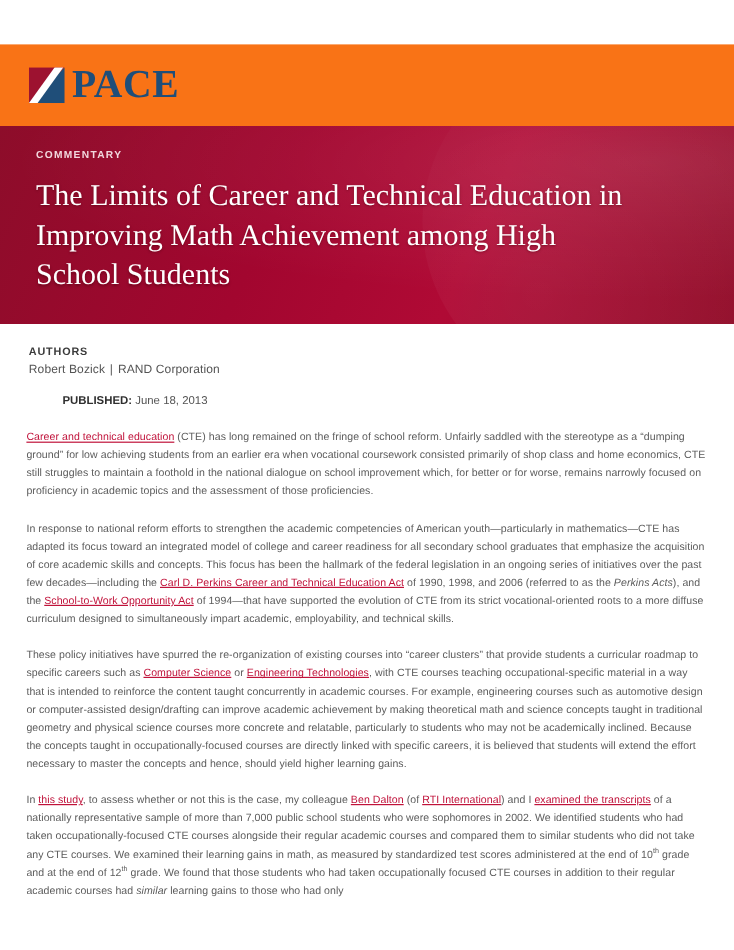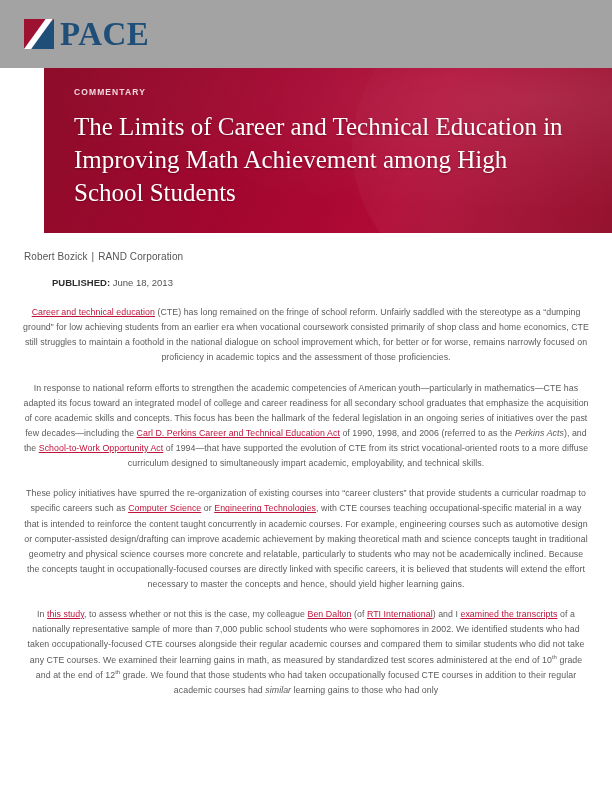--- a/index.html
+++ b/index.html
@@ -12,25 +12,26 @@
     height: 792px;
     background: #ffffff;
     font-family: "Liberation Sans", sans-serif;
     overflow: hidden;
     position: relative;
   }
 
   
   .logo-bar {
     height: 68px;
-    background: #a3a3a3;
+    background: #f97316;
     display: flex;
     align-items: center;
     padding-left: 24px;
     box-sizing: border-box;
+    margin-top: 37px;
   }
   .logo {
     display: flex;
     align-items: center;
     gap: 6px;
   }
   .logo-mark {
     width: 30px;
     height: 30px;
     position: relative;
@@ -66,21 +67,20 @@
 
   
   .header-band {
     position: relative;
     background:
       radial-gradient(150% 120% at 88% 18%, rgba(255,255,255,0.10) 0%, rgba(255,255,255,0.04) 32%, rgba(255,255,255,0) 58%),
       linear-gradient(115deg, #8d0d2a 0%, #a2062f 38%, #b00a35 64%, #93102c 100%);
     padding: 19px 12px 24px 30px;
     box-sizing: border-box;
     overflow: hidden;
-    margin-left: 44px;
   }
   .header-band::after {
     content: "";
     position: absolute;
     right: -60px;
     top: -70px;
     width: 320px;
     height: 300px;
     border-radius: 50%;
     background: radial-gradient(circle at 30% 70%, rgba(255,255,255,0.055), rgba(255,255,255,0) 70%);
@@ -139,21 +139,21 @@
 
   
   .body-copy {
     padding: 17px 22px 0 22px;
   }
   .body-copy p {
     margin: 0 0 15px 0;
     font-size: 8.8px;
     line-height: 1.72;
     color: #5b5b5b;
-    text-align: center;
+    text-align: left;
     letter-spacing: 0.05px;
   }
   .body-copy a,
   .lnk {
     color: #c0123a;
     text-decoration: underline;
     cursor: pointer;
   }
   .it { font-style: italic; }
   sup { font-size: 0.68em; vertical-align: super; line-height: 0; }
@@ -171,20 +171,21 @@
     <span class="logo-word">PACE</span>
   </div>
 </div>
 
 <div class="header-band">
   <div class="eyebrow">COMMENTARY</div>
   <h1 class="doc-title">The Limits of Career and Technical Education in Improving Math Achievement among High School Students</h1>
 </div>
 
 <div class="meta">
+  <div class="meta-label">AUTHORS</div>
   <div class="meta-value">
     <span>Robert Bozick</span><span class="meta-sep">|</span><span>RAND Corporation</span>
   </div>
   <div class="published">
     <b>PUBLISHED:</b>
     <span>June 18, 2013</span>
   </div>
 </div>
 
 <div class="body-copy">

